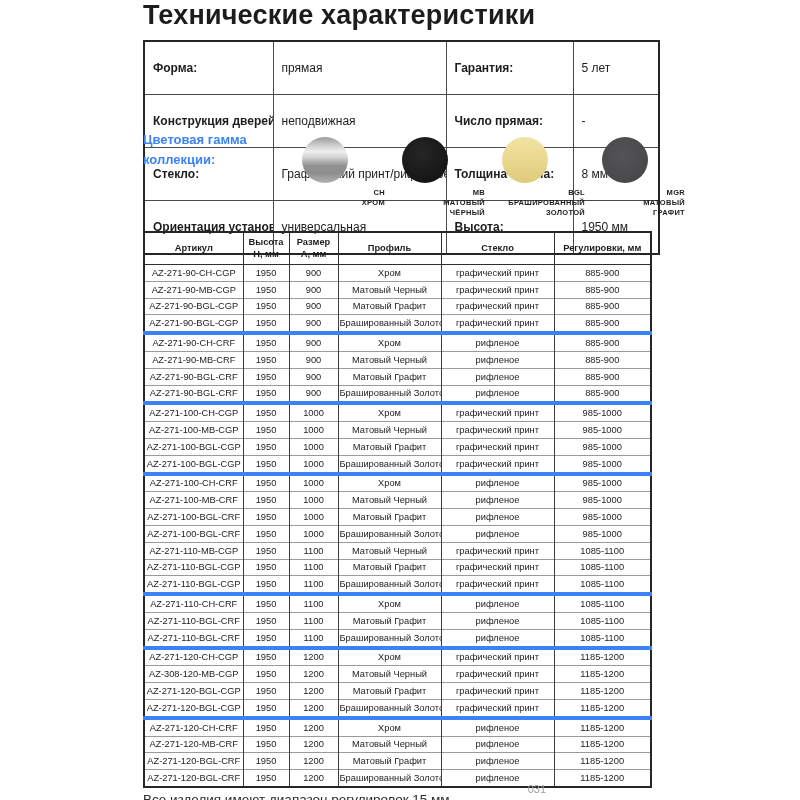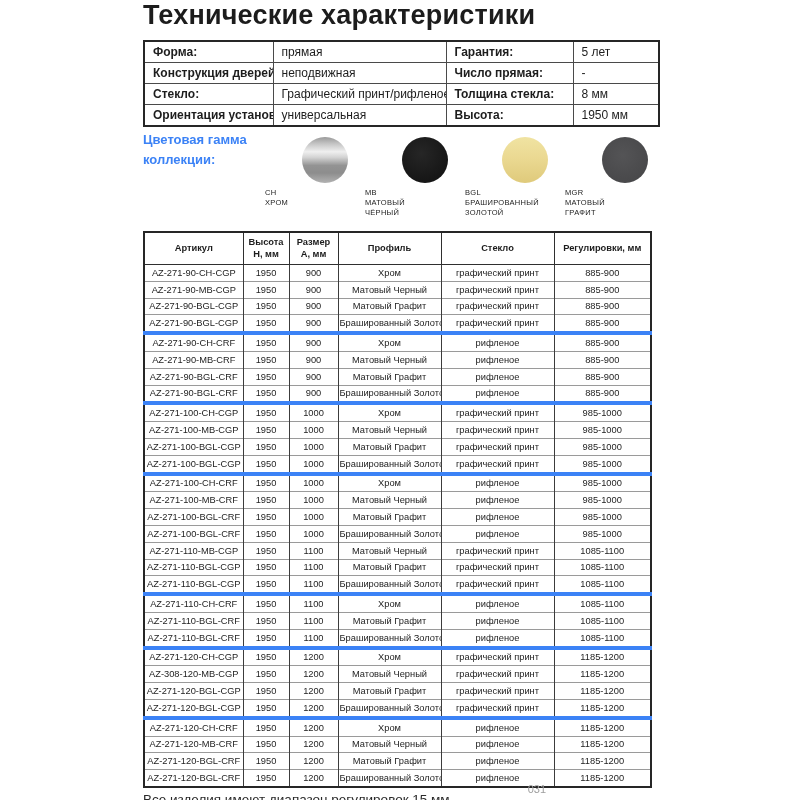--- a/index.html
+++ b/index.html
@@ -11,30 +11,30 @@
     position:absolute;left:143px;top:0px;width:560px;
     font-size:27px;font-weight:700;letter-spacing:0.2px;color:#1c1c1c;margin:0;
   }
   
   table.spec{
     position:absolute;left:143px;top:40px;width:515px;
     border-collapse:collapse;table-layout:fixed;
     border:2px solid #262626;
   }
   table.spec td{
-    border:1px solid #4a4a4a;height:20px;padding:0 8px;
+    border:1px solid #4a4a4a;height:20px;padding:16px 8px;
     font-size:12px;vertical-align:middle;white-space:nowrap;overflow:hidden;
   }
   td.spec-label{font-weight:700;}
   
   .gamma-heading{
     position:absolute;left:143px;top:130px;width:175px;
     font-size:13px;font-weight:700;line-height:1.5;color:#3b82f6;
   }
-  .swatch{position:absolute;width:120px;text-align:left;}
+  .swatch{position:absolute;width:120px;text-align:right;font-weight:bold;}
   .swatch-circle{width:46px;height:46px;border-radius:50%;margin:0 auto;}
   .circle-CH{background:linear-gradient(180deg,#9a9a9a 0%,#c8c8c8 16%,#efefef 32%,#d4d4d4 44%,#939393 62%,#8d8d8d 78%,#b2b2b2 100%);}
   .circle-MB{background:radial-gradient(circle at 42% 36%,#262626 0%,#161616 70%);}
   .circle-BGL{background:linear-gradient(180deg,#f0e3a2 0%,#ebd992 45%,#dfca7b 100%);}
   .circle-MGR{background:radial-gradient(circle at 45% 40%,#545456 0%,#48484a 75%);}
   .swatch-label{margin-top:5px;font-size:7.5px;line-height:1.35;letter-spacing:0.3px;color:#1c1c1c;}
   
   table.products{
     position:absolute;left:143px;top:231px;width:507px;
     border-collapse:collapse;table-layout:fixed;

